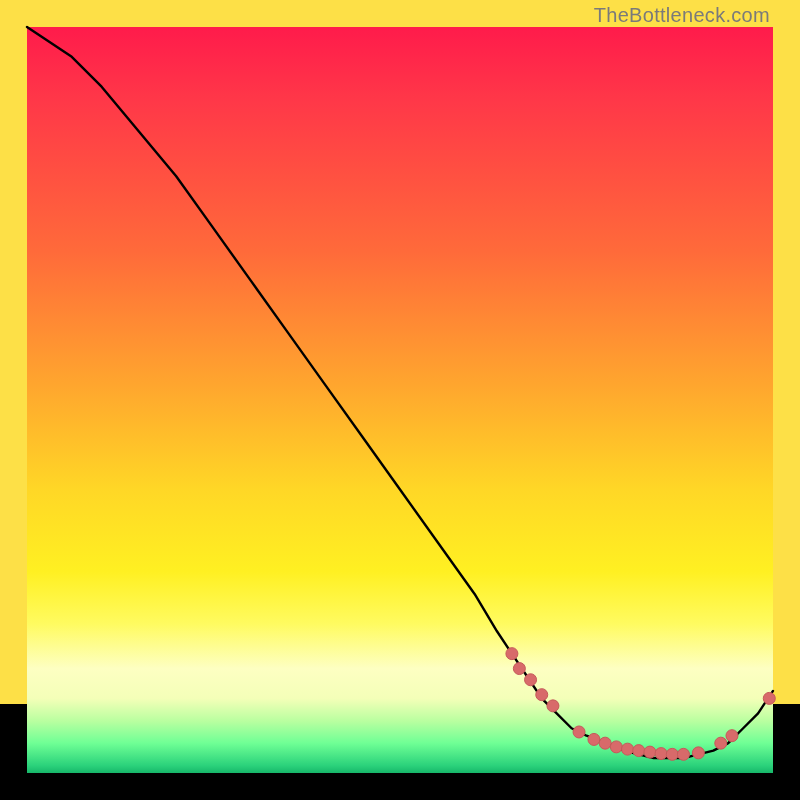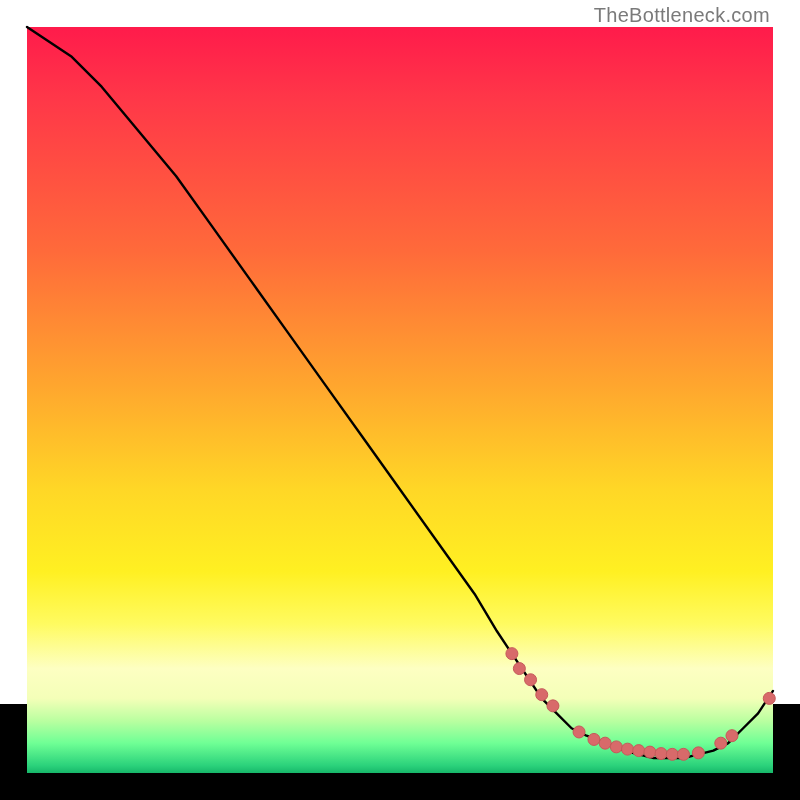--- a/index.html
+++ b/index.html
@@ -8,21 +8,21 @@
     width: 800px;
     height: 800px;
     background: #000;
     overflow: hidden;
     font-family: Arial, Helvetica, sans-serif;
   }
   .frame {
     position: relative;
     width: 800px;
     height: 704px;
-    background: #ffffff;
+    background: #fde047;
     text-decoration: underline;
   }
   .plot-area {
     position: absolute;
     left: 27px;
     top: 27px;
     width: 746px;
     height: 746px;
     
     background: linear-gradient(

